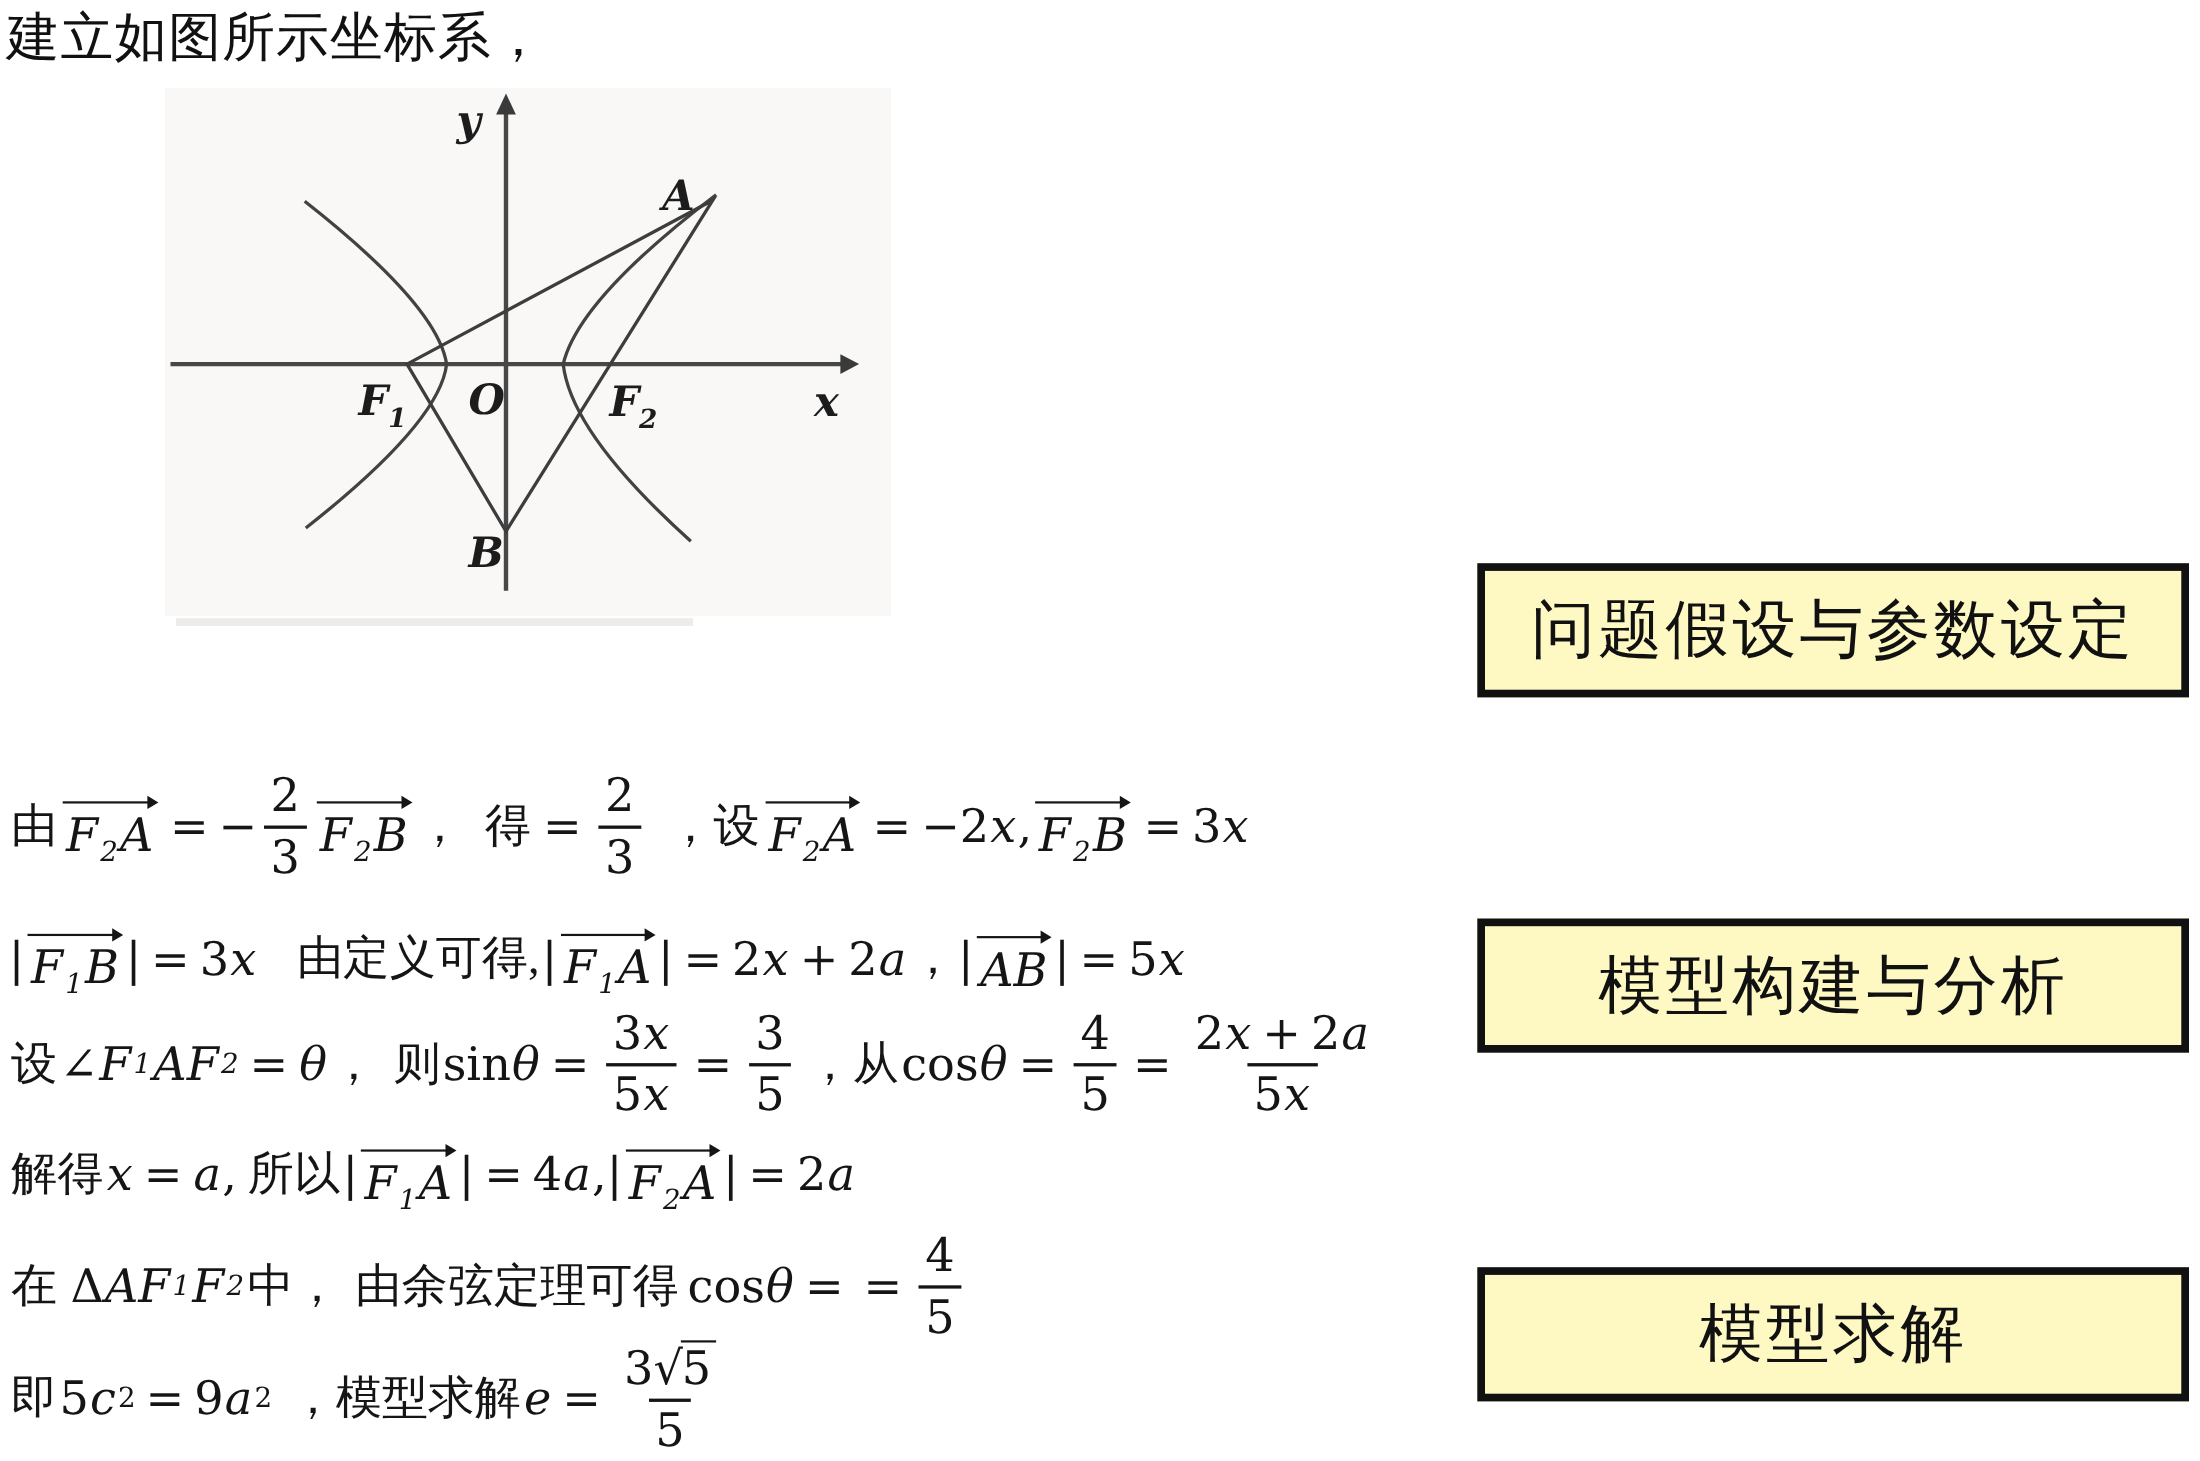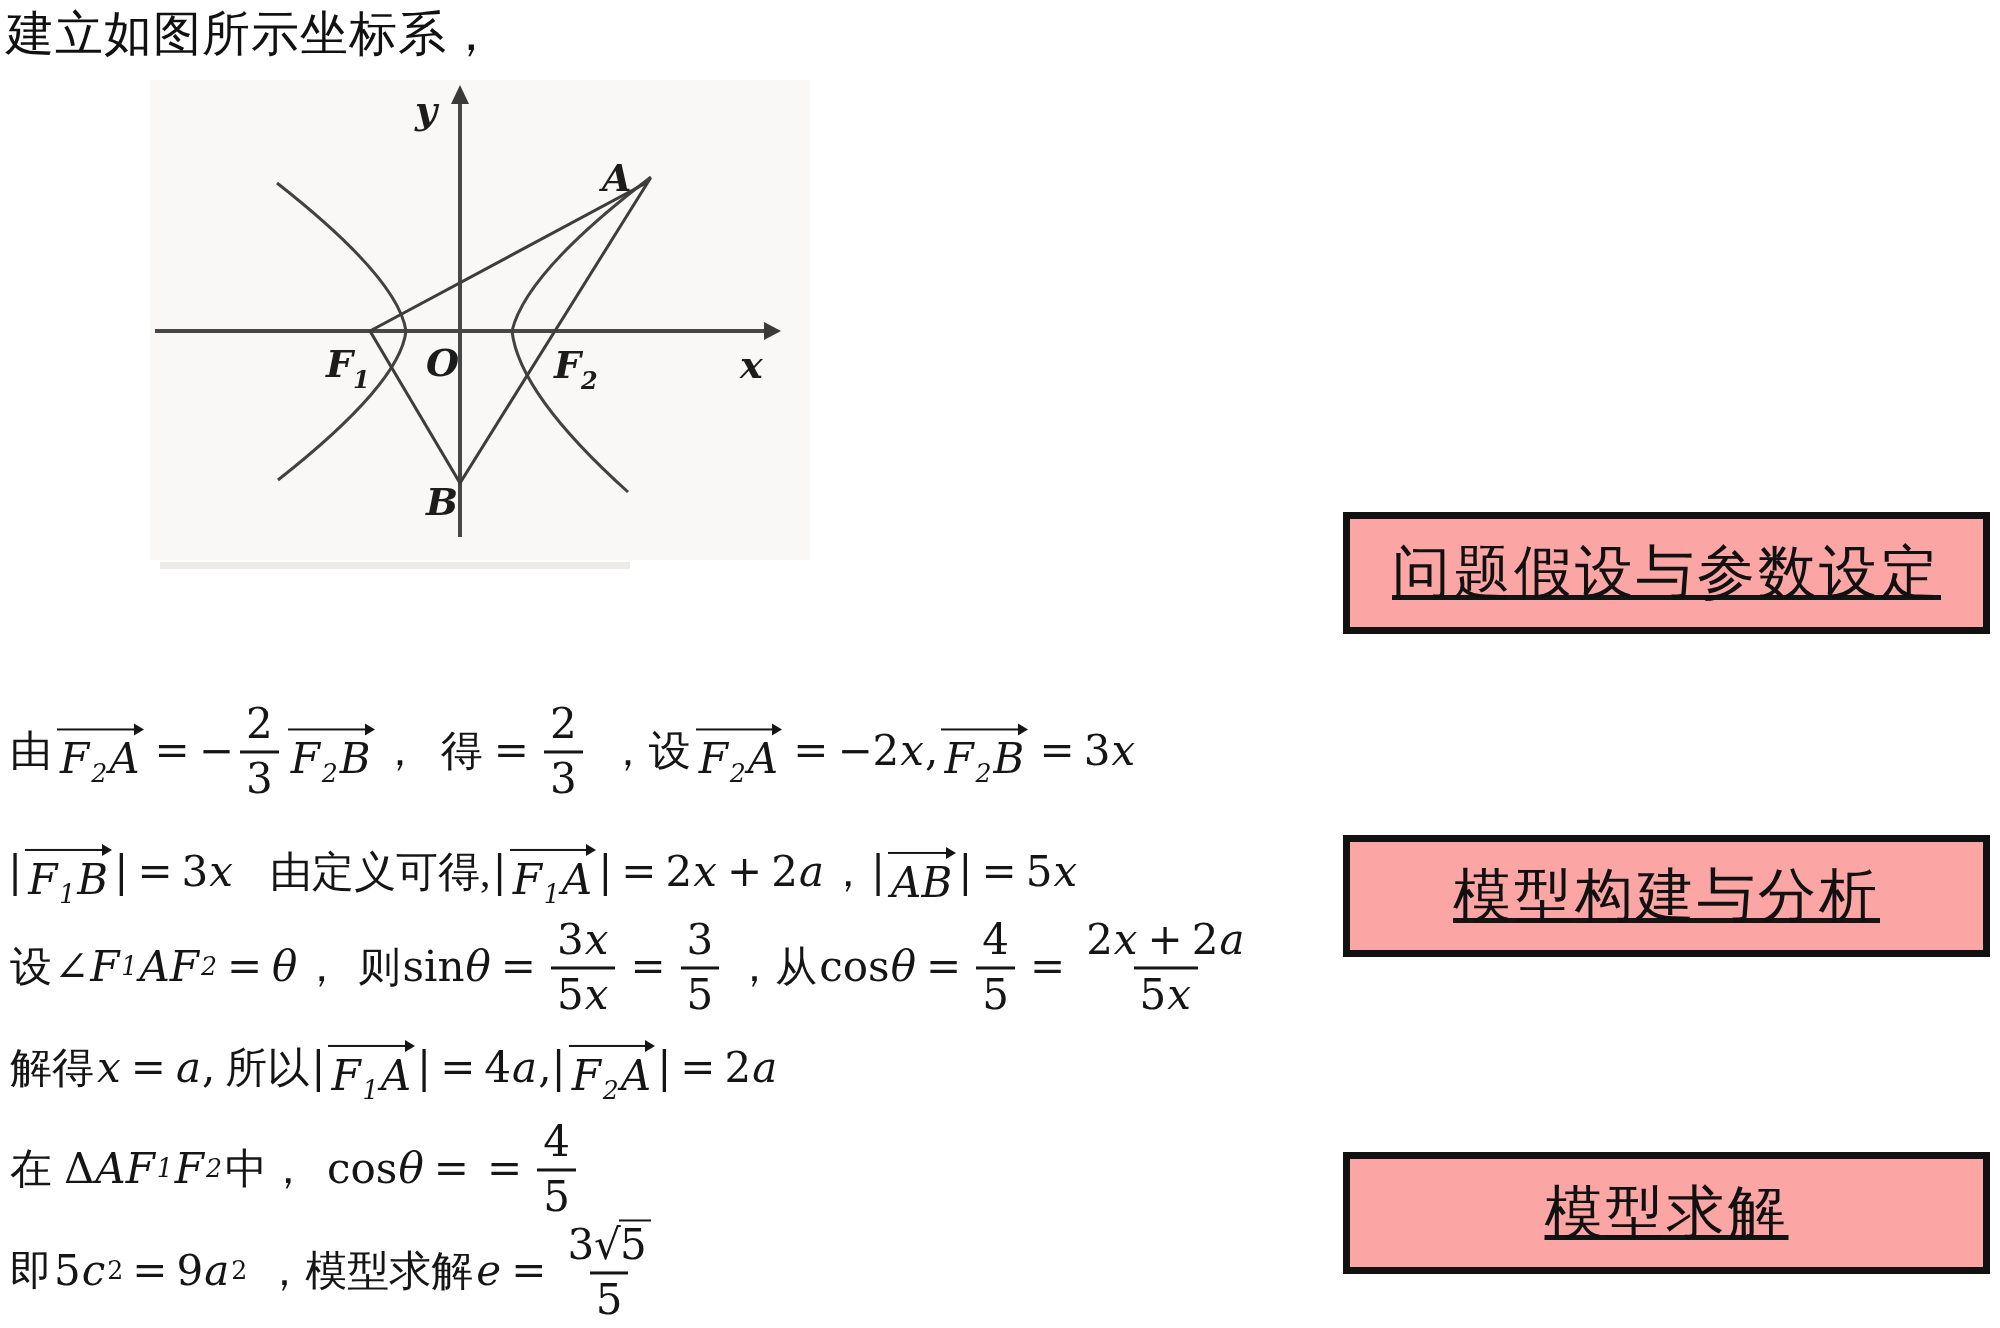--- a/index.html
+++ b/index.html
@@ -2,21 +2,21 @@
 <html><head>
 <meta charset="utf-8">
 <style>
   html,body{margin:0;padding:0;background:#ffffff;}
   #canvas{position:relative;width:2000px;height:1328px;background:#ffffff;overflow:hidden;
           font-family:"Liberation Serif",serif;color:#151515;padding-left:44px;}
   #title{position:absolute;left:6px;top:2px;font-size:48px;letter-spacing:1px;color:#111;}
   #figure{position:absolute;left:150px;top:80px;}
   
   .flowbox{position:absolute;left:1343px;width:647px;height:122px;border:7px solid #111;
-           box-sizing:border-box;display:flex;align-items:center;justify-content:center;background:#fca5a5;text-decoration:underline;}
+           box-sizing:border-box;display:flex;align-items:center;justify-content:center;background:#fef9c3;}
   .flowbox span{font-size:58px;letter-spacing:3px;color:#111;white-space:nowrap;}
   
   .mline{position:absolute;left:8px;transform:translateY(-50%);display:flex;align-items:center;
          white-space:nowrap;font-size:42px;line-height:1.05;color:#151515;}
   .cjk{font-family:"Liberation Serif",serif;margin:0 2px;}
   .rm{font-family:"DejaVu Serif",serif;}
   .mi{font-family:"DejaVu Serif",serif;font-style:italic;margin:0 1px;}
   .op{font-family:"DejaVu Serif",serif;margin:0 9px;}
   .msub{font-family:"DejaVu Serif",serif;font-style:italic;font-size:60%;vertical-align:-0.35em;margin:0 1px;}
   .msup{font-family:"DejaVu Serif",serif;font-size:60%;vertical-align:0.6em;margin-left:1px;}
@@ -185,20 +185,21 @@
   <div class="mline" style="top:1170px">
       <span class="cjk">在</span>
       <span class="msp" style="width: 10px;"></span>
       <span class="rm">Δ</span>
       <span class="mi">AF</span>
       <span class="msub">1</span>
       <span class="mi">F</span>
       <span class="msub">2</span>
       <span class="cjk">中，</span>
       <span class="msp" style="width: 10px;"></span>
+      <span class="cjk">由余弦定理可得</span>
       <span class="msp" style="width: 6px;"></span>
       <span class="rm">cos</span>
       <span class="mi">θ</span>
       <span class="op">=</span>
       <span class="op">=</span>
       <span class="frac">
         <span class="num"><span class="rm">4</span></span>
         <span class="den"><span class="rm">5</span></span>
       </span>
     </div>

